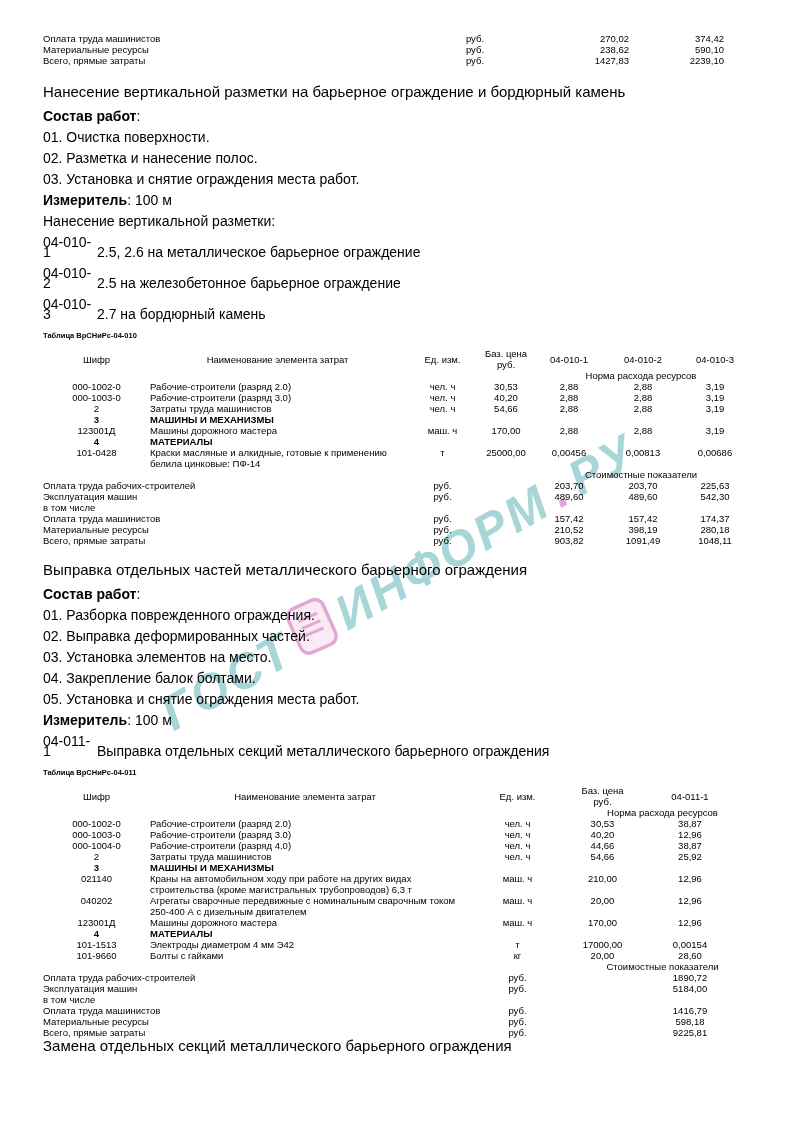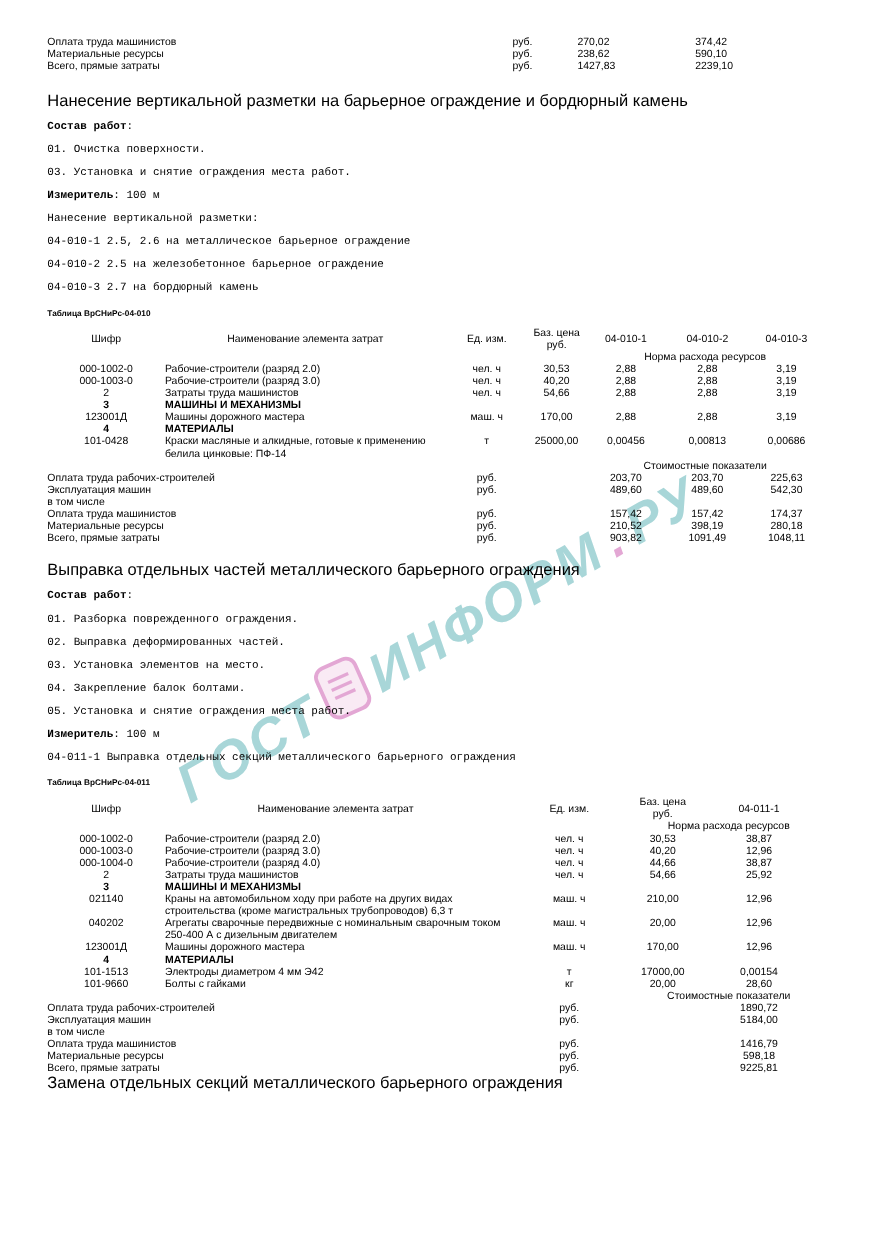--- a/index.html
+++ b/index.html
@@ -12,32 +12,32 @@
              display:flex;align-items:center;gap:7px;transform:rotate(-30deg);
              font-weight:bold;font-style:italic;font-size:49px;letter-spacing:3px;
              white-space:nowrap;opacity:.95;}
   .wm-teal{color:#a4d4d6;}
   .wm-pink{color:#e2a3d2;}
   .wm-icon{flex:0 0 auto;transform:rotate(6deg);}
   
   table{border-collapse:collapse;table-layout:fixed;}
   td{padding:0;vertical-align:top;font-size:9.5px;line-height:11px;}
   .ctr{text-align:center;}
-  .rt{text-align:left;padding-right:3px;}
+  .rt{text-align:right;padding-right:3px;}
   .b{font-weight:bold;}
   .t-top{width:684px;}
   .t-main{width:707px;margin-top:8px;}
   .hdr td{vertical-align:middle;text-align:center;}
   .hdr td.nmh{text-align:center;}
   
   .h{font-size:15px;font-weight:normal;line-height:16px;margin:0;}
   .h1{margin-top:18px;}
   .h2{margin-top:16px;}
   .h3{}
-  .para{font-size:10px;line-height:10px;margin:11px 0 0 0;font-family:Liberation Mono, monospace;}
+  .para{font-size:14px;line-height:10px;margin:11px 0 0 0;}
   .para:first-of-type{margin-top:14px;}
   .vcode{display:inline-block;width:54px;}
   .caption{font-size:7.5px;font-weight:bold;line-height:9px;margin-top:12px;}
 </style>
 </head>
 <body>
 
 <div class="page">
 
   <div class="watermark">
@@ -82,20 +82,21 @@
         <td class="ctr">руб.</td>
         <td class="rt">1427,83</td>
         <td class="rt">2239,10</td>
       </tr>
     </tbody>
       </table>
 
     <p class="h h1">Нанесение вертикальной разметки на барьерное ограждение и бордюрный камень</p>
     <p class="para"><span class="b">Состав работ</span><span>:</span></p>
     <p class="para">01. Очистка поверхности.</p>
+    <p class="para">02. Разметка и нанесение полос.</p>
     <p class="para">03. Установка и снятие ограждения места работ.</p>
     <p class="para"><span class="b">Измеритель</span><span>: 100 м</span></p>
     <p class="para">Нанесение вертикальной разметки:</p>
     <p class="para"><span class="vcode">04-010-1</span><span>2.5, 2.6 на металлическое барьерное ограждение</span></p>
     <p class="para"><span class="vcode">04-010-2</span><span>2.5 на железобетонное барьерное ограждение</span></p>
     <p class="para"><span class="vcode">04-010-3</span><span>2.7 на бордюрный камень</span></p>
     <div class="caption">Таблица ВрСНиРс-04-010</div>
 
     <table class="t-main">
       <colgroup>

